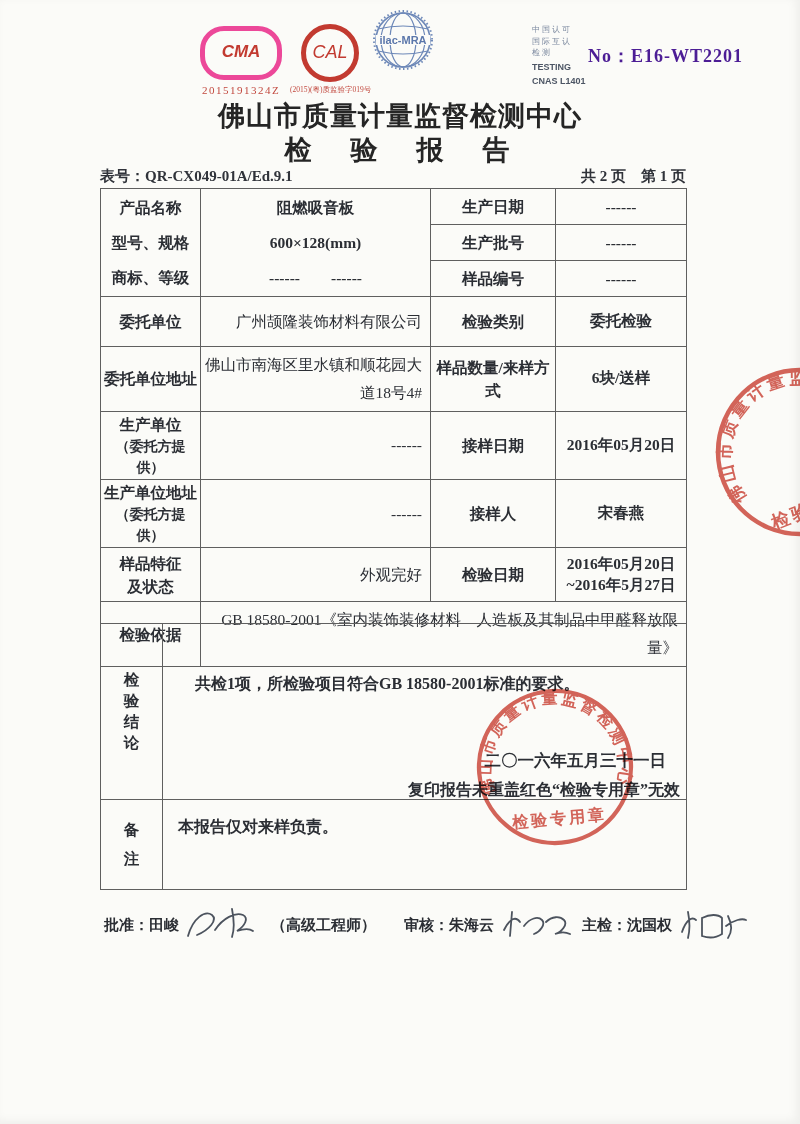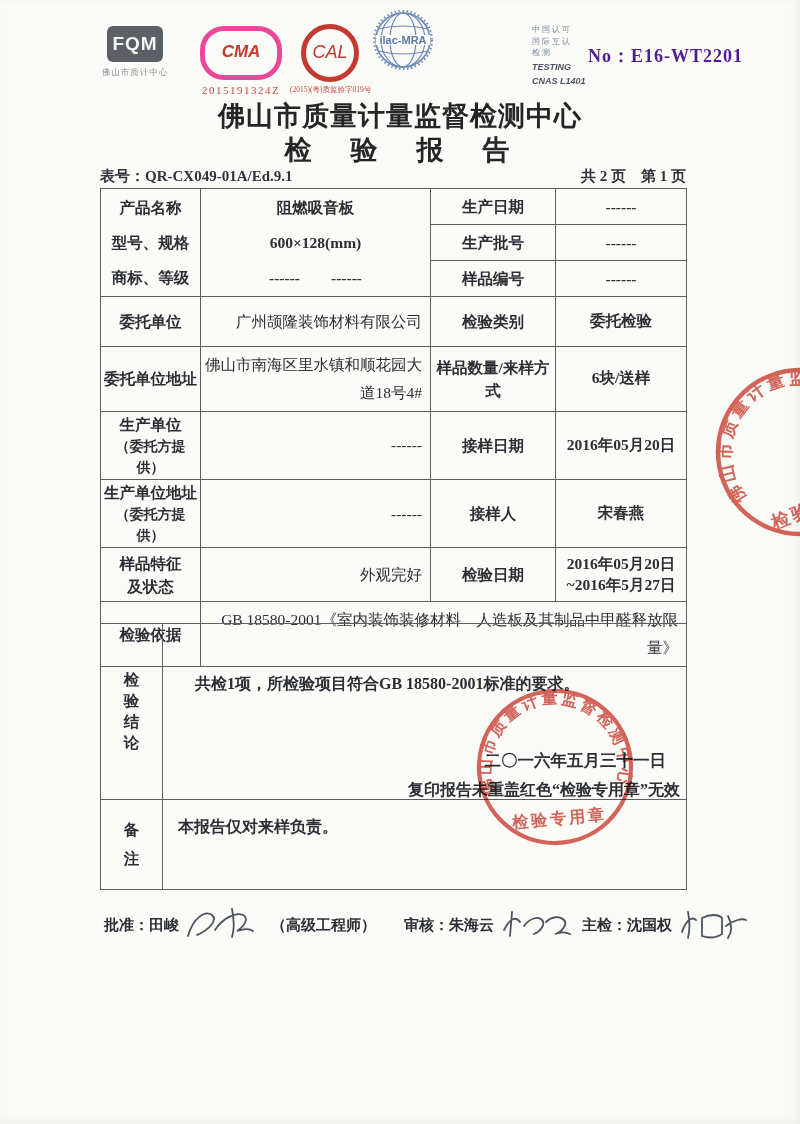--- a/index.html
+++ b/index.html
@@ -20,21 +20,21 @@
   .cma-num{margin-top:4px;font-size:11px;color:#c2493f;letter-spacing:1.5px;}
   .cal{left:290px;top:24px;width:80px;}
   .cal-box{width:48px;height:48px;margin:0 auto;border:5px solid #c23a30;border-radius:50%;
            color:#c23a30;font-weight:normal;font-style:italic;font-size:18px;line-height:46px;
            font-family:"Liberation Sans",sans-serif;}
   .cal-num{margin-top:3px;font-size:7.5px;color:#c2493f;white-space:nowrap;}
   .ilac{left:372px;top:9px;width:62px;}
   .cnas{left:443px;top:30px;width:84px;}
   .cnas-cap{left:532px;top:24px;width:70px;text-align:left;font-family:"Liberation Sans",sans-serif;}
   .cnas-cap .zh{font-size:8px;color:#7d8aa0;letter-spacing:2px;line-height:1.45;}
-  .cnas-cap .en{font-size:9px;color:#4c5564;font-weight:bold;line-height:1.4;margin-top:2px;font-style:italic;}
+  .cnas-cap .en{font-size:9px;color:#4c5564;font-weight:bold;line-height:1.4;margin-top:2px;}
   .report-no{left:588px;top:44px;width:200px;text-align:left;font-size:18px;font-weight:bold;
              color:#4c1d95;letter-spacing:1px;}
   
   .title-org{position:absolute;top:98px;left:0;width:100%;text-align:center;
              font-size:27px;font-weight:bold;letter-spacing:1px;color:#252525;}
   .title-doc{position:absolute;top:132px;left:0;width:100%;text-align:center;
              font-size:27px;font-weight:bold;letter-spacing:6px;color:#252525;}
   .meta-row{position:absolute;top:167px;left:100px;width:586px;display:flex;
             justify-content:space-between;font-size:15px;font-weight:bold;color:#30333a;}
   
@@ -64,24 +64,20 @@
   .stamp{position:absolute;mix-blend-mode:multiply;opacity:.85;}
   .stamp-center{left:460px;top:672px;transform:rotate(-5deg);}
   .stamp-right{left:700px;top:352px;transform:rotate(-22deg);}
   .stamp text{font-family:"Liberation Serif","DejaVu Serif",serif;}
 </style>
 </head>
 <body>
 
 <div class="page">
 
-  <div class="hdr-item fqm">
-    <div class="fqm-box">FQM</div>
-    <div class="fqm-cap">佛山市质计中心</div>
-  </div>
 
   <div class="hdr-item cma">
     <div class="cma-box">CMA</div>
     <div class="cma-num">2015191324Z</div>
   </div>
 
   <div class="hdr-item cal">
     <div class="cal-box">CAL</div>
     <div class="cal-num">(2015)(粤)质监验字019号</div>
   </div>

